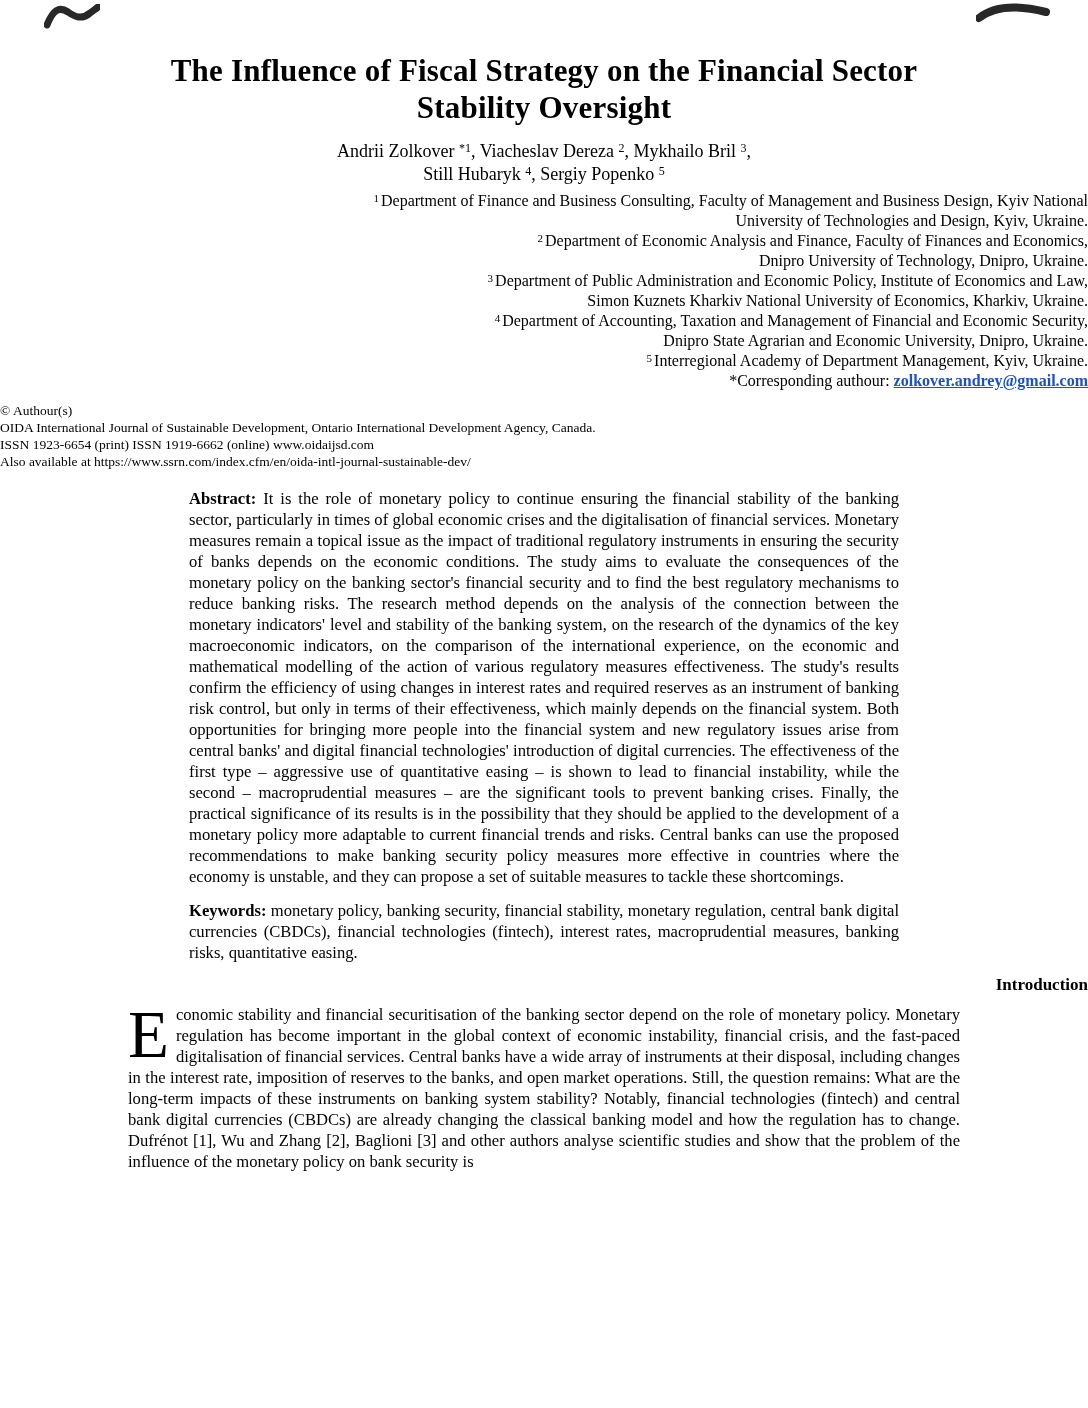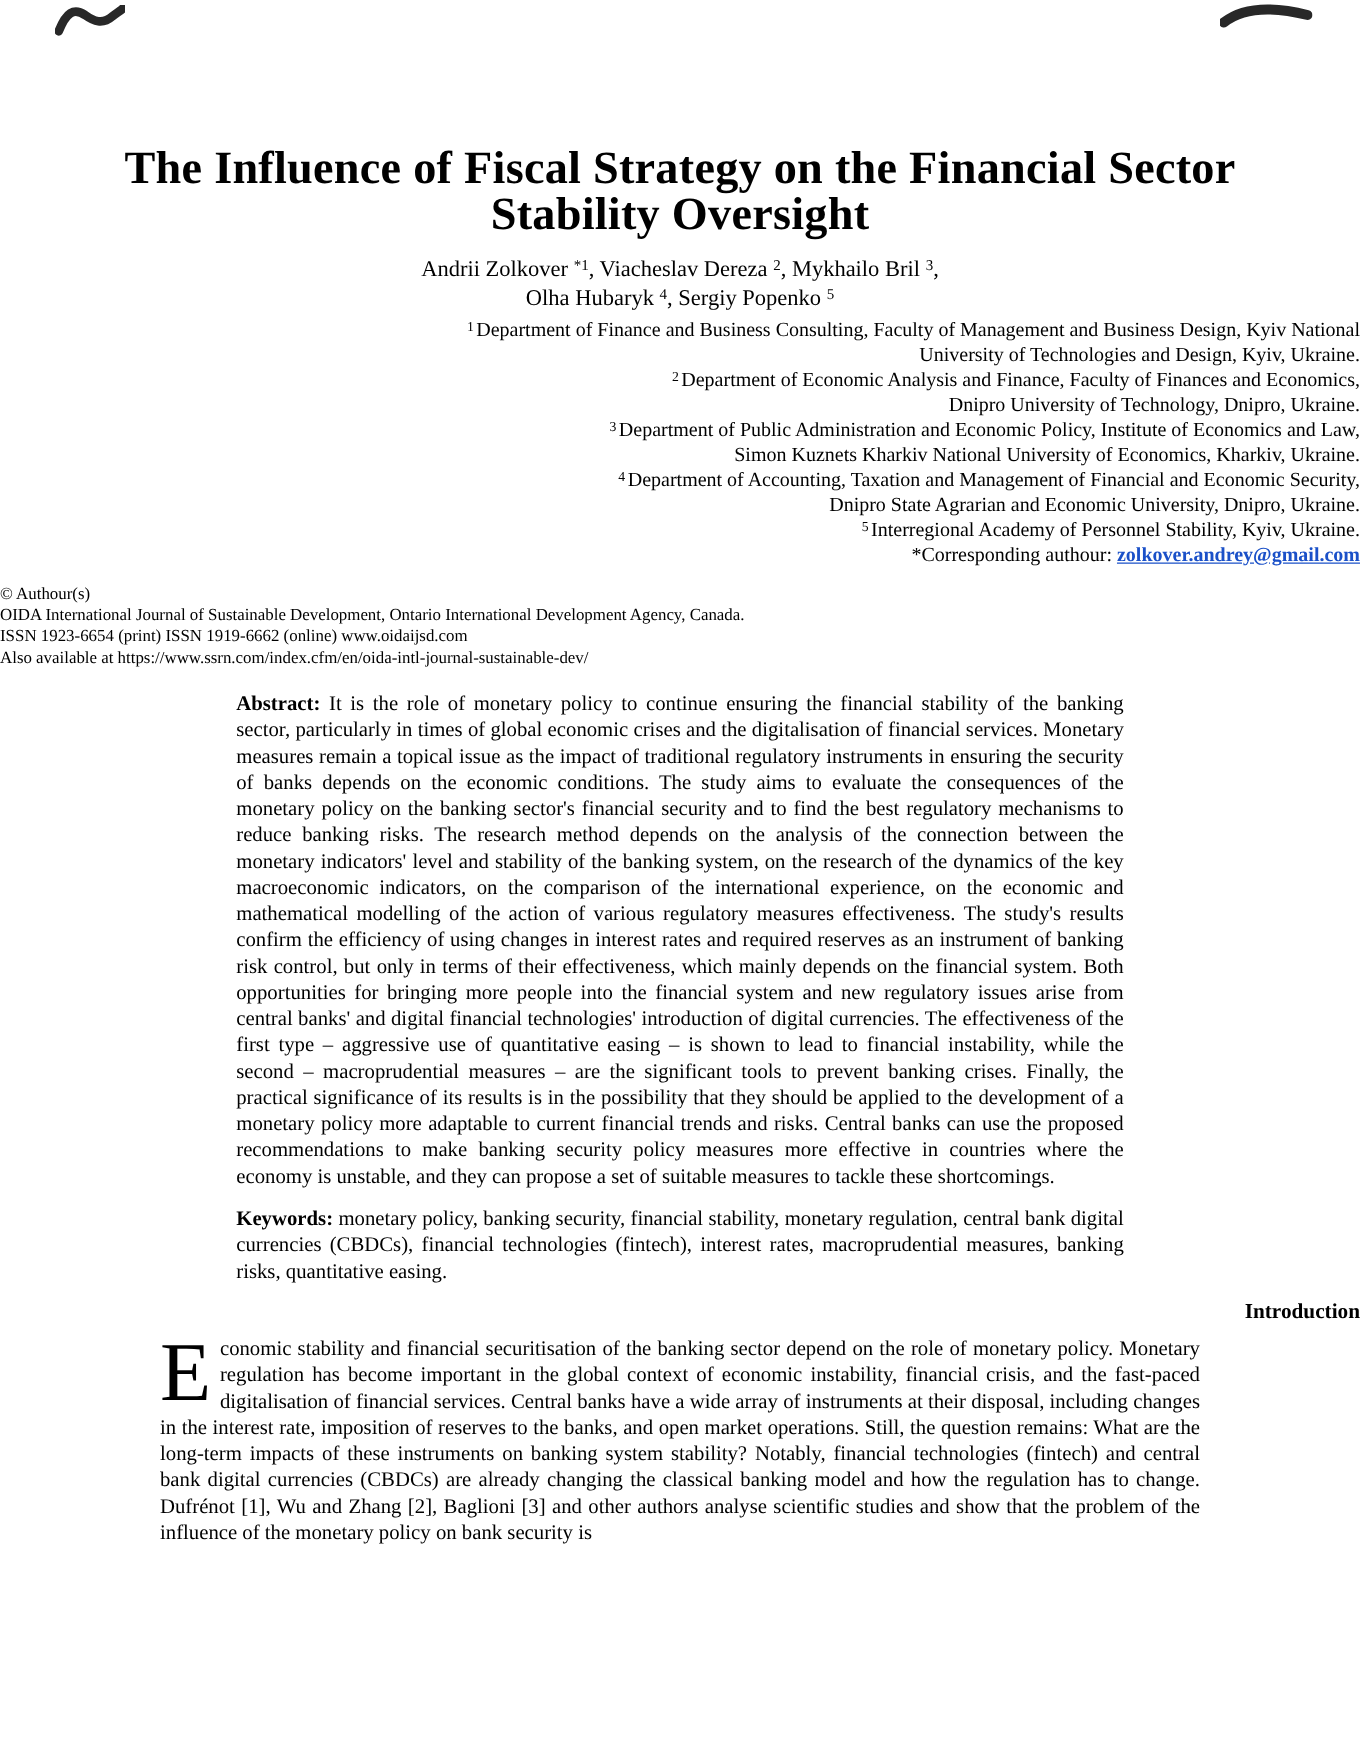--- a/index.html
+++ b/index.html
@@ -12,24 +12,24 @@
     position: relative;
     width: 1088px; height: 1408px;
     overflow: hidden;
     background: #fff;
   }
   .scan-mark { position: absolute; opacity: 0.9; }
   .scan-mark.left  { left: 44px;  top: 4px; }
   .scan-mark.right { left: 976px; top: 3px; }
 
   .title {
-    padding-top: 116px;
+    padding-top: 52px;
     text-align: center;
     font-weight: bold;
-    font-size: 37px;
+    font-size: 31px;
     line-height: 37px;
     letter-spacing: 0.2px;
   }
   .authors {
     margin-top: 14px;
     text-align: center;
     font-weight: normal;
     font-size: 18px;
     line-height: 23px;
   }
@@ -120,33 +120,33 @@
     </svg>
   </span>
 
   <div class="title">
     <div>The Influence of Fiscal Strategy on the Financial Sector</div>
     <div>Stability Oversight</div>
   </div>
 
   <div class="authors">
     <div><span>Andrii Zolkover </span><sup>*1</sup><span>, Viacheslav Dereza </span><sup>2</sup><span>, Mykhailo Bril </span><sup>3</sup><span>,</span></div>
-    <div><span>Olha Hubaryk </span><sup>4</sup><span>, Sergiy Popenko </span><sup>5</sup></div>
+    <div><span>Still Hubaryk </span><sup>4</sup><span>, Sergiy Popenko </span><sup>5</sup></div>
   </div>
 
   <div class="affiliations">
     <div class="aff-line"><sup>1</sup><span>Department of Finance and Business Consulting, Faculty of Management and Business Design, Kyiv National</span></div>
     <div class="aff-line"><sup></sup><span>University of Technologies and Design, Kyiv, Ukraine.</span></div>
     <div class="aff-line"><sup>2</sup><span>Department of Economic Analysis and Finance, Faculty of Finances and Economics,</span></div>
     <div class="aff-line"><sup></sup><span>Dnipro University of Technology, Dnipro, Ukraine.</span></div>
     <div class="aff-line"><sup>3</sup><span>Department of Public Administration and Economic Policy, Institute of Economics and Law,</span></div>
     <div class="aff-line"><sup></sup><span>Simon Kuznets Kharkiv National University of Economics, Kharkiv, Ukraine.</span></div>
     <div class="aff-line"><sup>4</sup><span>Department of Accounting, Taxation and Management of Financial and Economic Security,</span></div>
     <div class="aff-line"><sup></sup><span>Dnipro State Agrarian and Economic University, Dnipro, Ukraine.</span></div>
-    <div class="aff-line"><sup>5</sup><span>Interregional Academy of Personnel Stability, Kyiv, Ukraine.</span></div>
+    <div class="aff-line"><sup>5</sup><span>Interregional Academy of Department Management, Kyiv, Ukraine.</span></div>
     <div class="aff-line corresponding"><span>*Corresponding authour: </span><a class="email-link">zolkover.andrey@gmail.com</a></div>
   </div>
 
   <div class="copyright">
     <div>© Authour(s)</div>
     <div>OIDA International Journal of Sustainable Development, Ontario International Development Agency, Canada.</div>
     <div>ISSN 1923-6654 (print) ISSN 1919-6662 (online) www.oidaijsd.com</div>
     <div>Also available at https://www.ssrn.com/index.cfm/en/oida-intl-journal-sustainable-dev/</div>
   </div>
 

